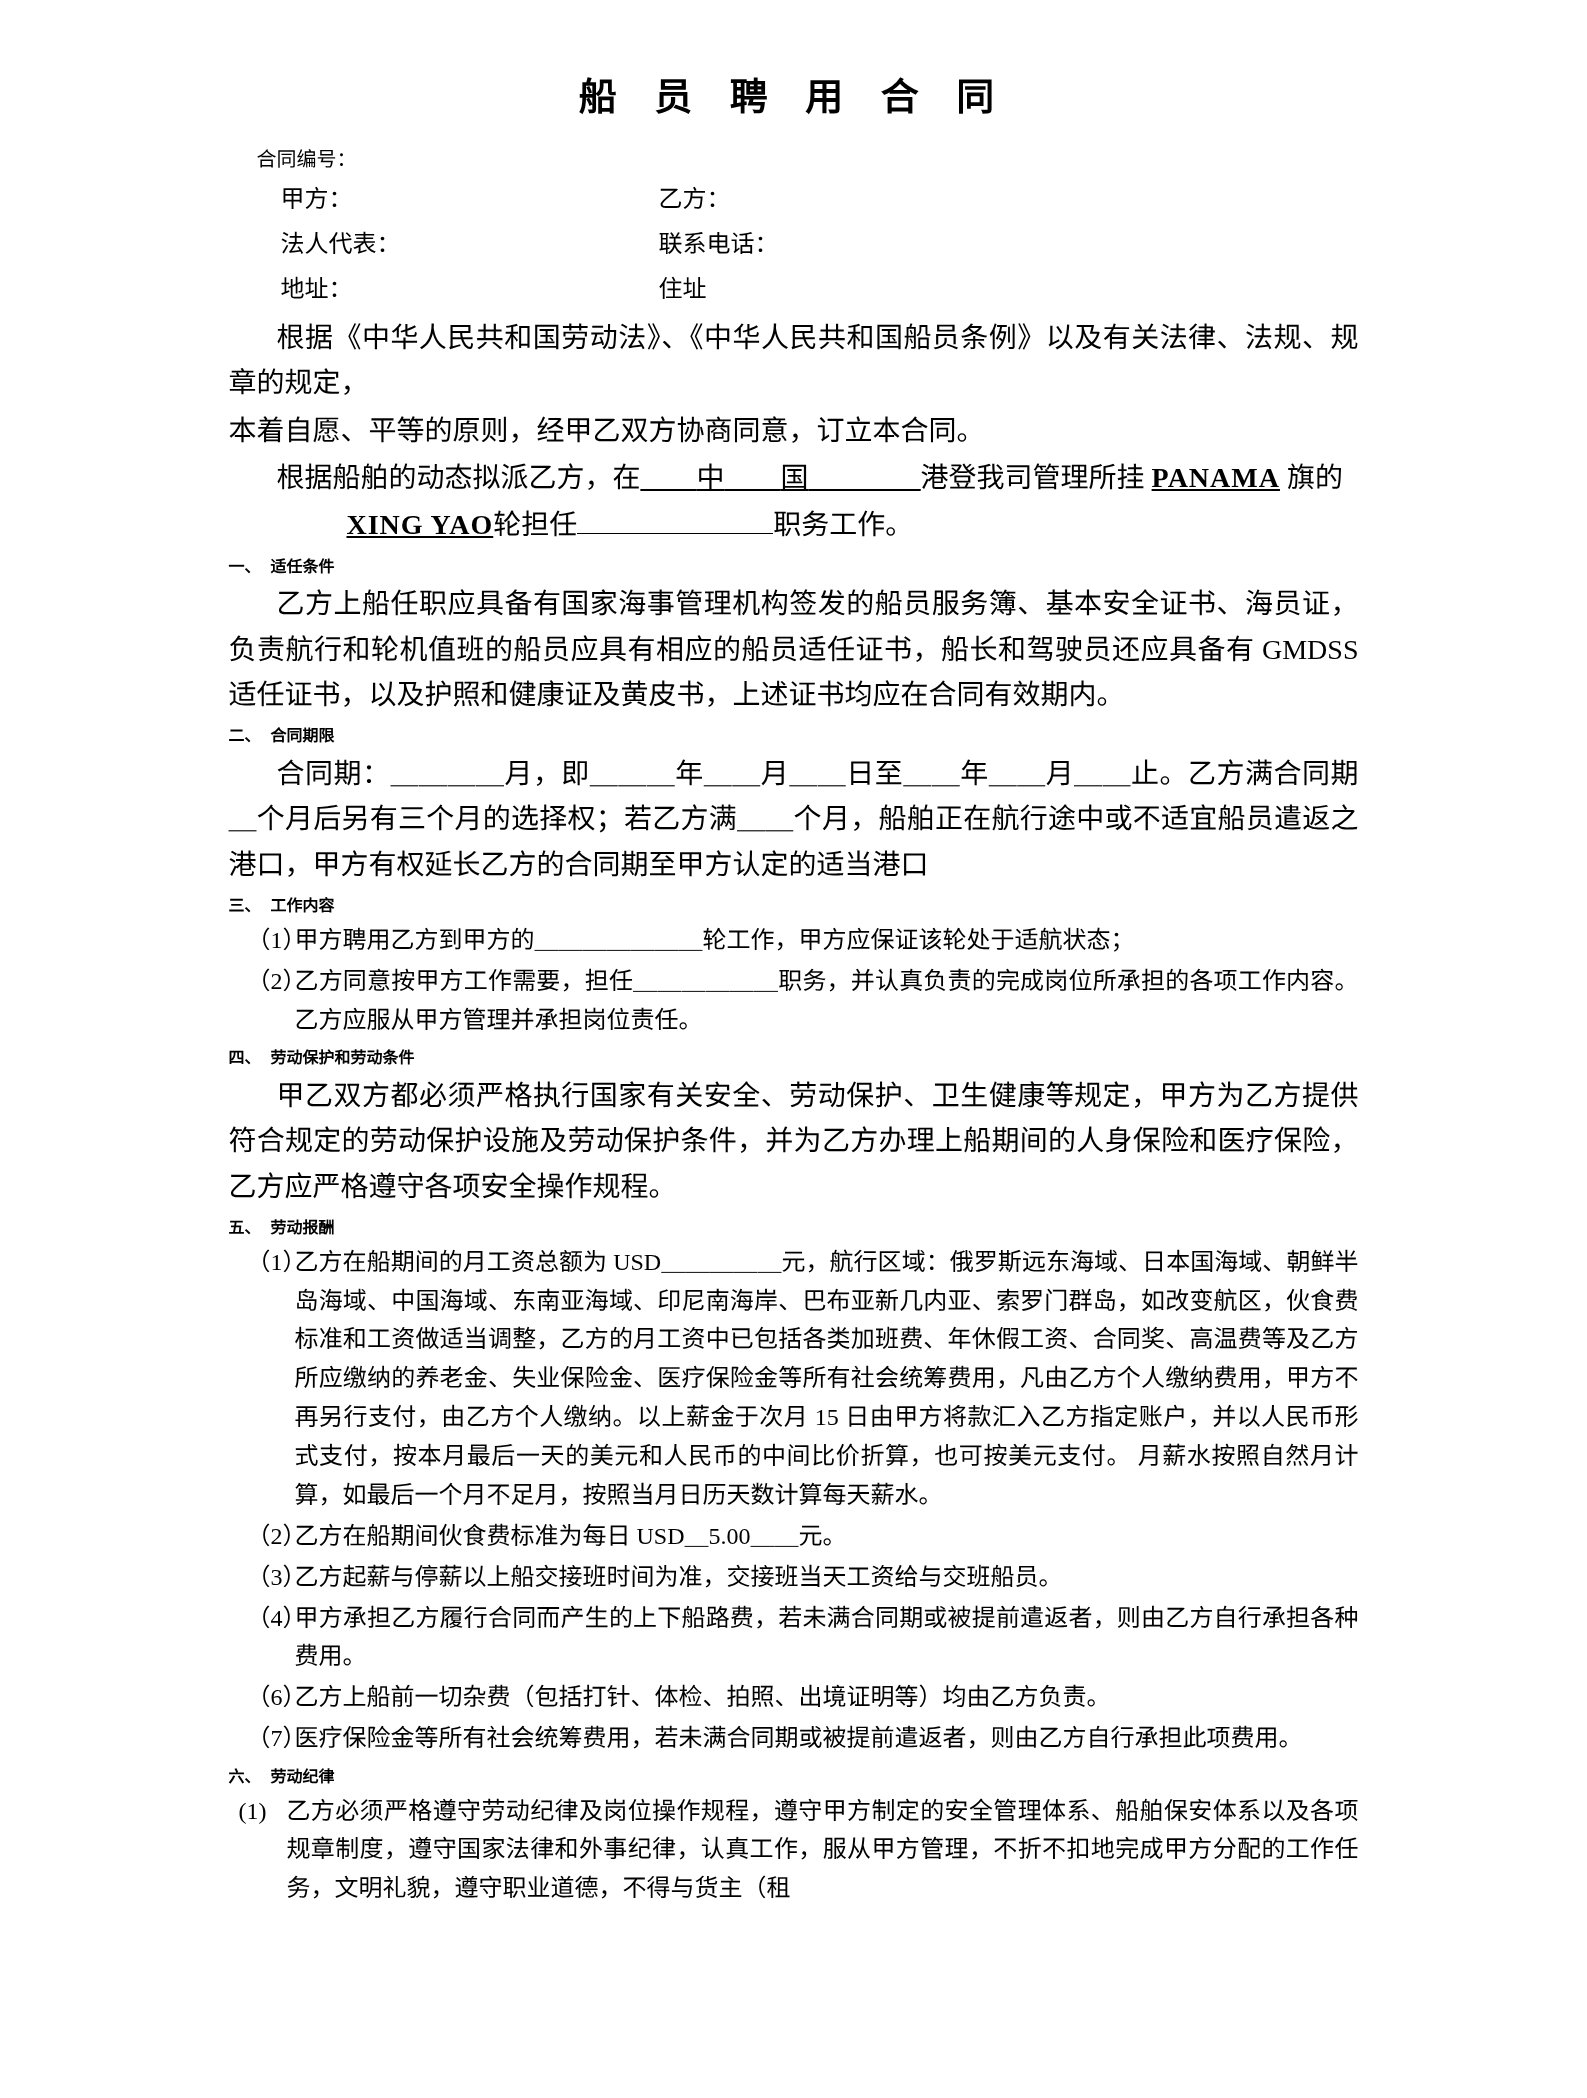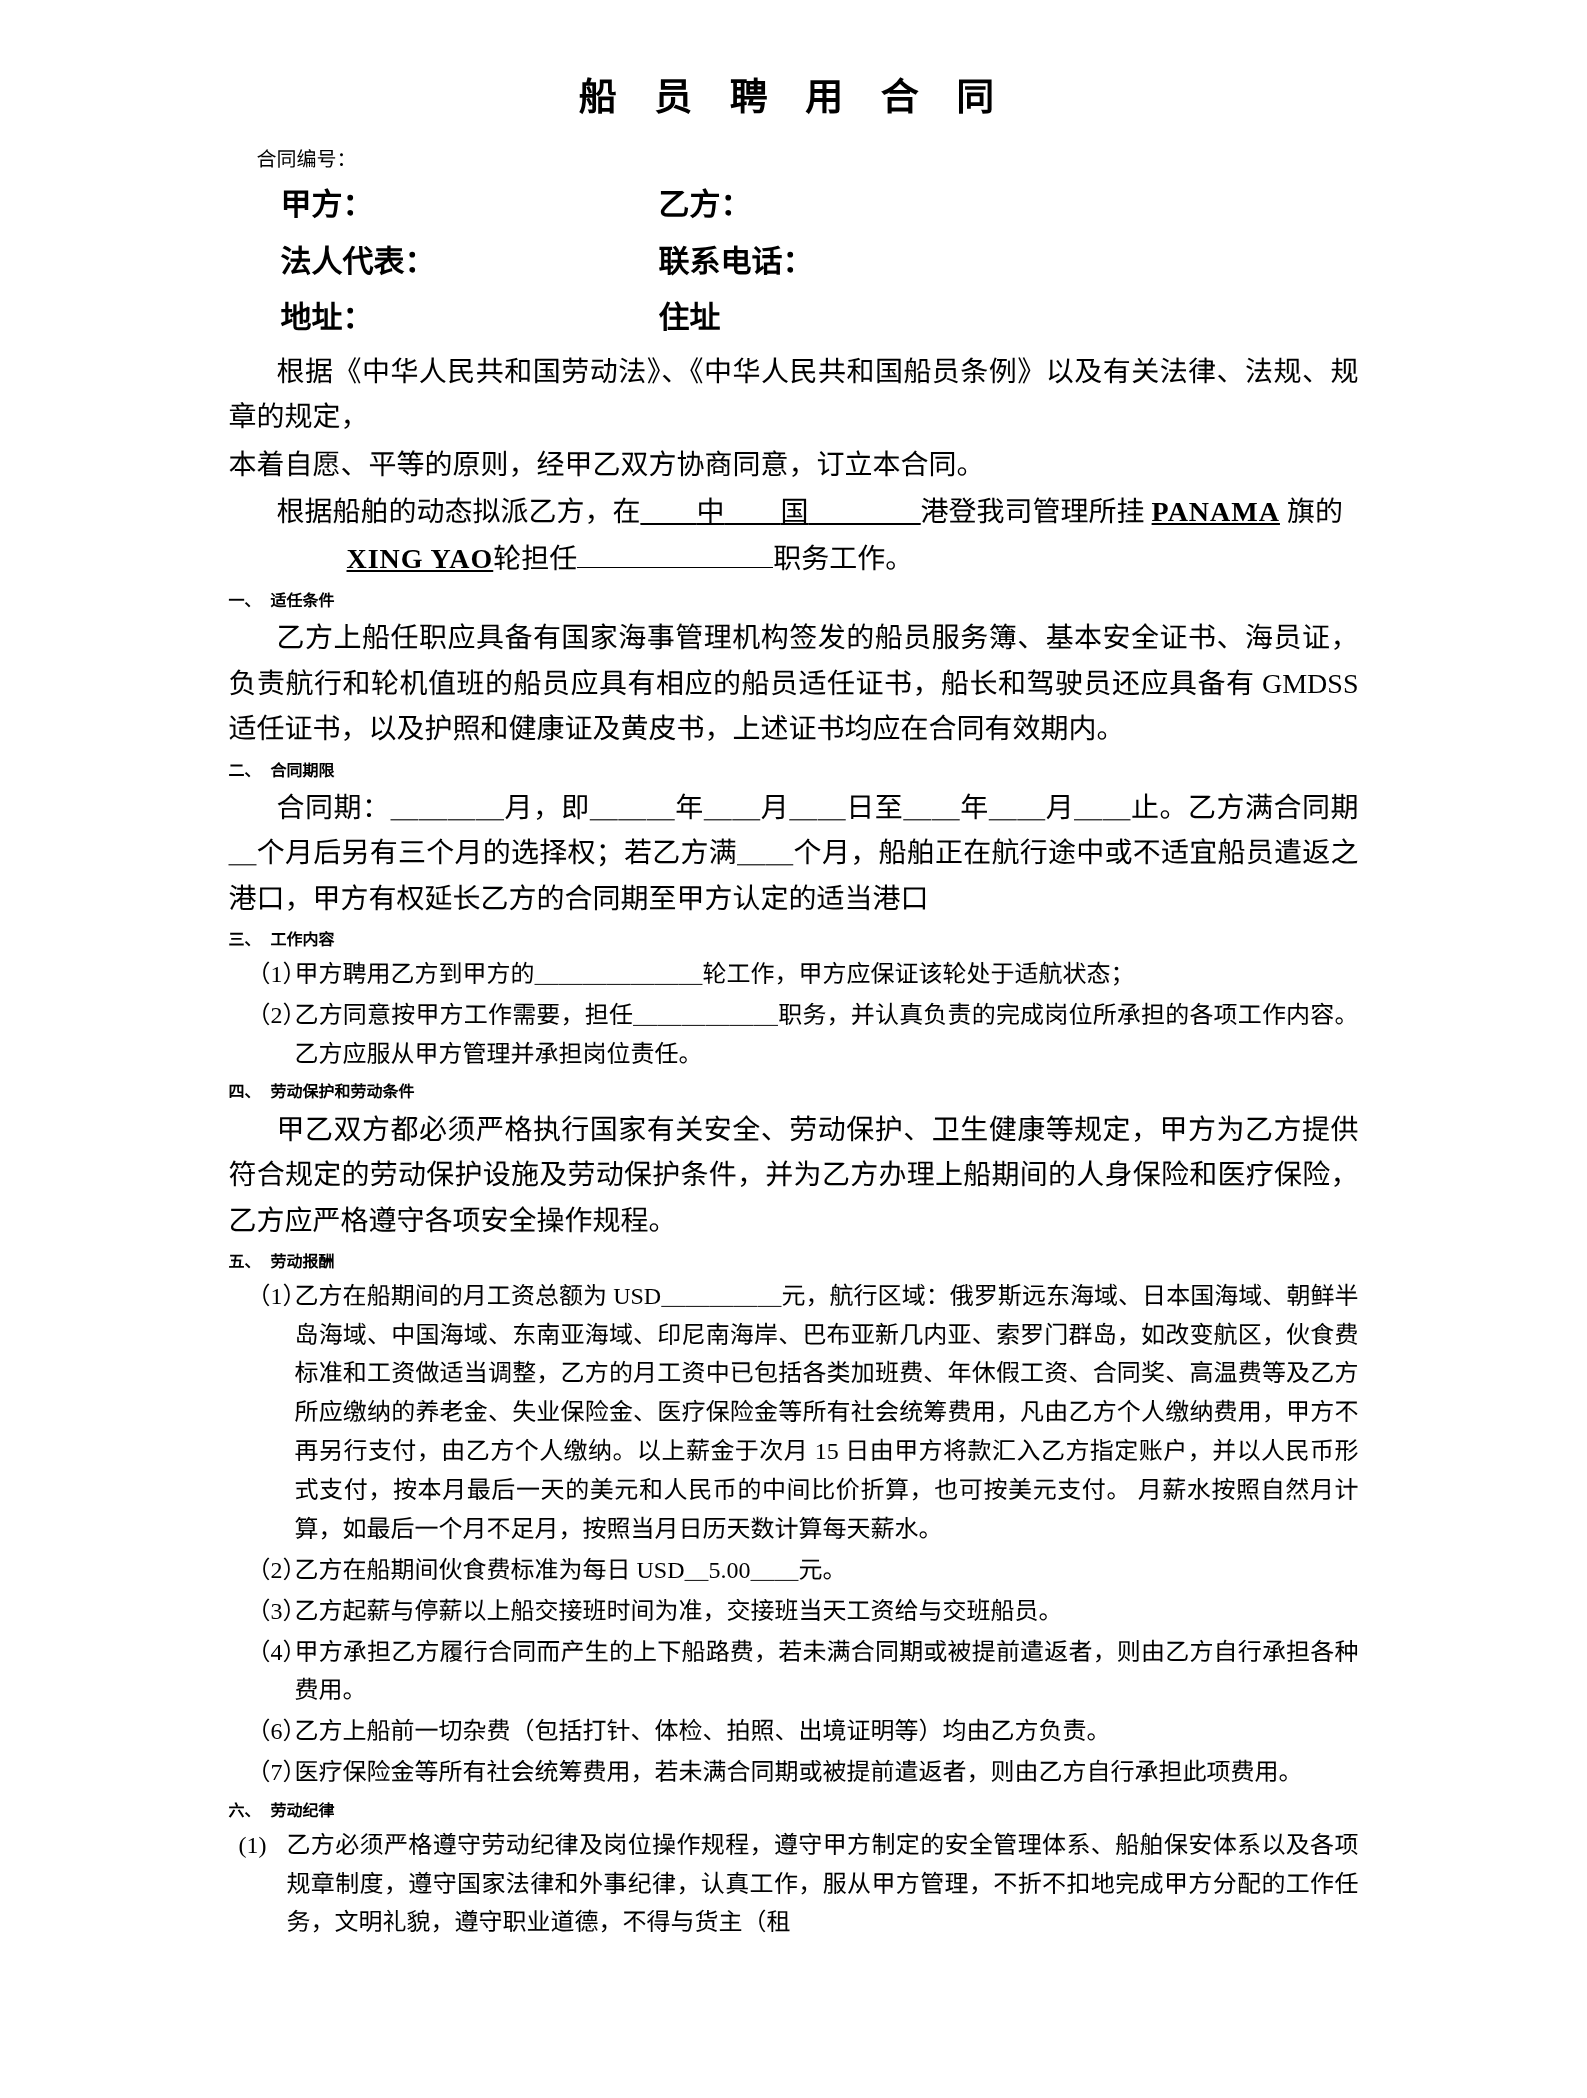--- a/index.html
+++ b/index.html
@@ -38,24 +38,23 @@
   .para {
     font-size: 28px;
     line-height: 1.62;
     margin: 0 0 2px 0;
     text-align: justify;
     text-justify: inter-ideograph;
   }
   .para.first { text-indent: 48px; }
   .two-col {
     display: flex;
-    font-size: 31px;
+    font-size: 24px;
     line-height: 1.62;
     margin: 0 0 6px 0;
-    font-weight: bold;
   }
   .two-col .col-a { width: 430px; padding-left: 52px; box-sizing: border-box; }
   .two-col .col-b { flex: 1; }
   .section-head {
     font-size: 16px;
     font-weight: bold;
     margin: 6px 0 2px 0;
     line-height: 1.6;
     font-family: Liberation Serif, serif;
   }

